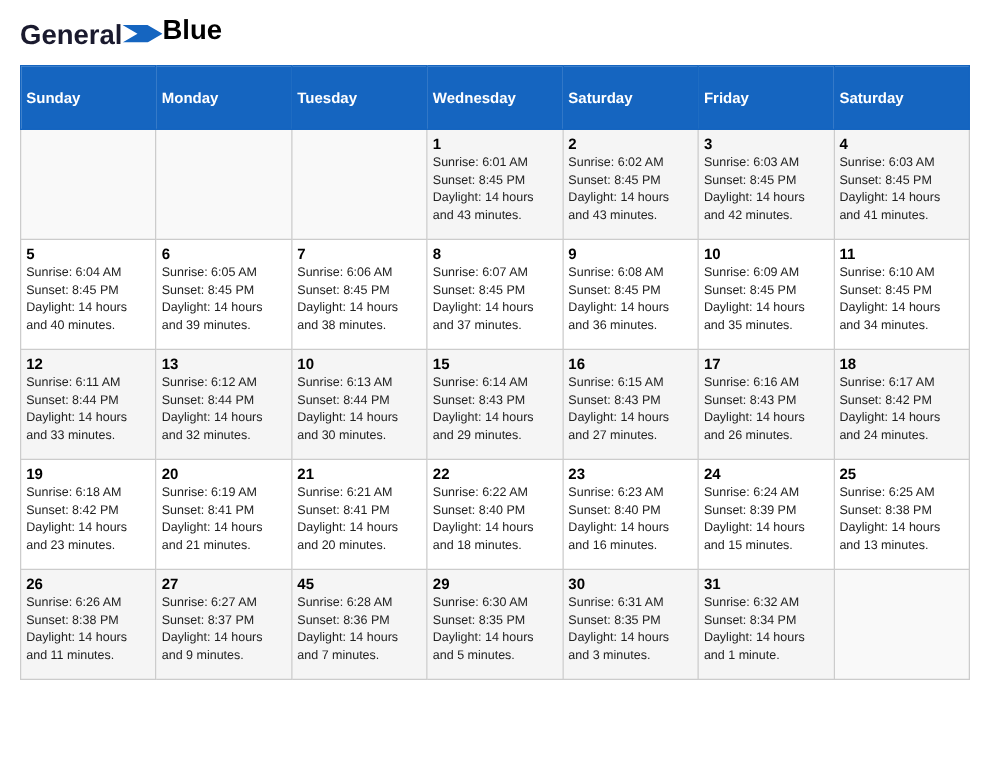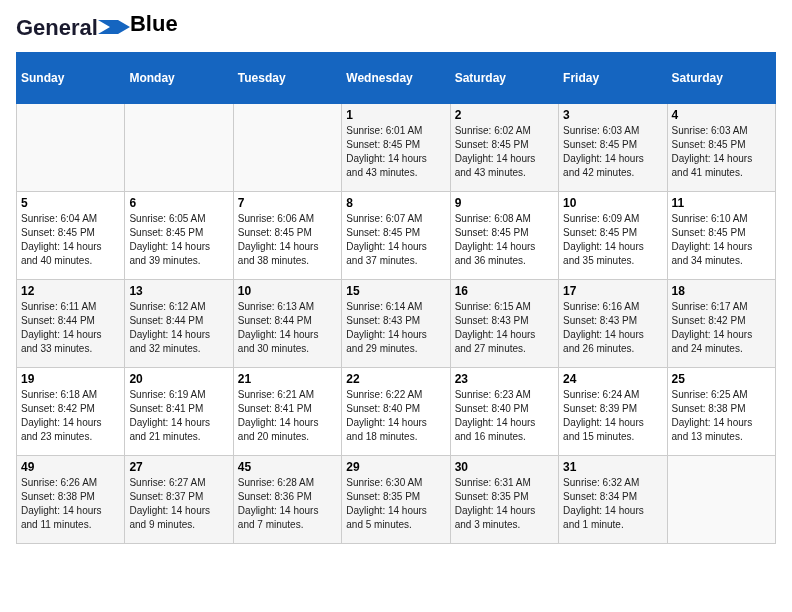--- a/index.html
+++ b/index.html
@@ -218,21 +218,21 @@
           <span class="day-num">24</span>
           <div class="day-info">Sunrise: 6:24 AM<br>Sunset: 8:39 PM<br>Daylight: 14 hours<br>and 15 minutes.</div>
         </td>
         <td>
           <span class="day-num">25</span>
           <div class="day-info">Sunrise: 6:25 AM<br>Sunset: 8:38 PM<br>Daylight: 14 hours<br>and 13 minutes.</div>
         </td>
       </tr>
       <tr>
         <td>
-          <span class="day-num">49</span>
+          <span class="day-num">26</span>
           <div class="day-info">Sunrise: 6:26 AM<br>Sunset: 8:38 PM<br>Daylight: 14 hours<br>and 11 minutes.</div>
         </td>
         <td>
           <span class="day-num">27</span>
           <div class="day-info">Sunrise: 6:27 AM<br>Sunset: 8:37 PM<br>Daylight: 14 hours<br>and 9 minutes.</div>
         </td>
         <td>
           <span class="day-num">45</span>
           <div class="day-info">Sunrise: 6:28 AM<br>Sunset: 8:36 PM<br>Daylight: 14 hours<br>and 7 minutes.</div>
         </td>

